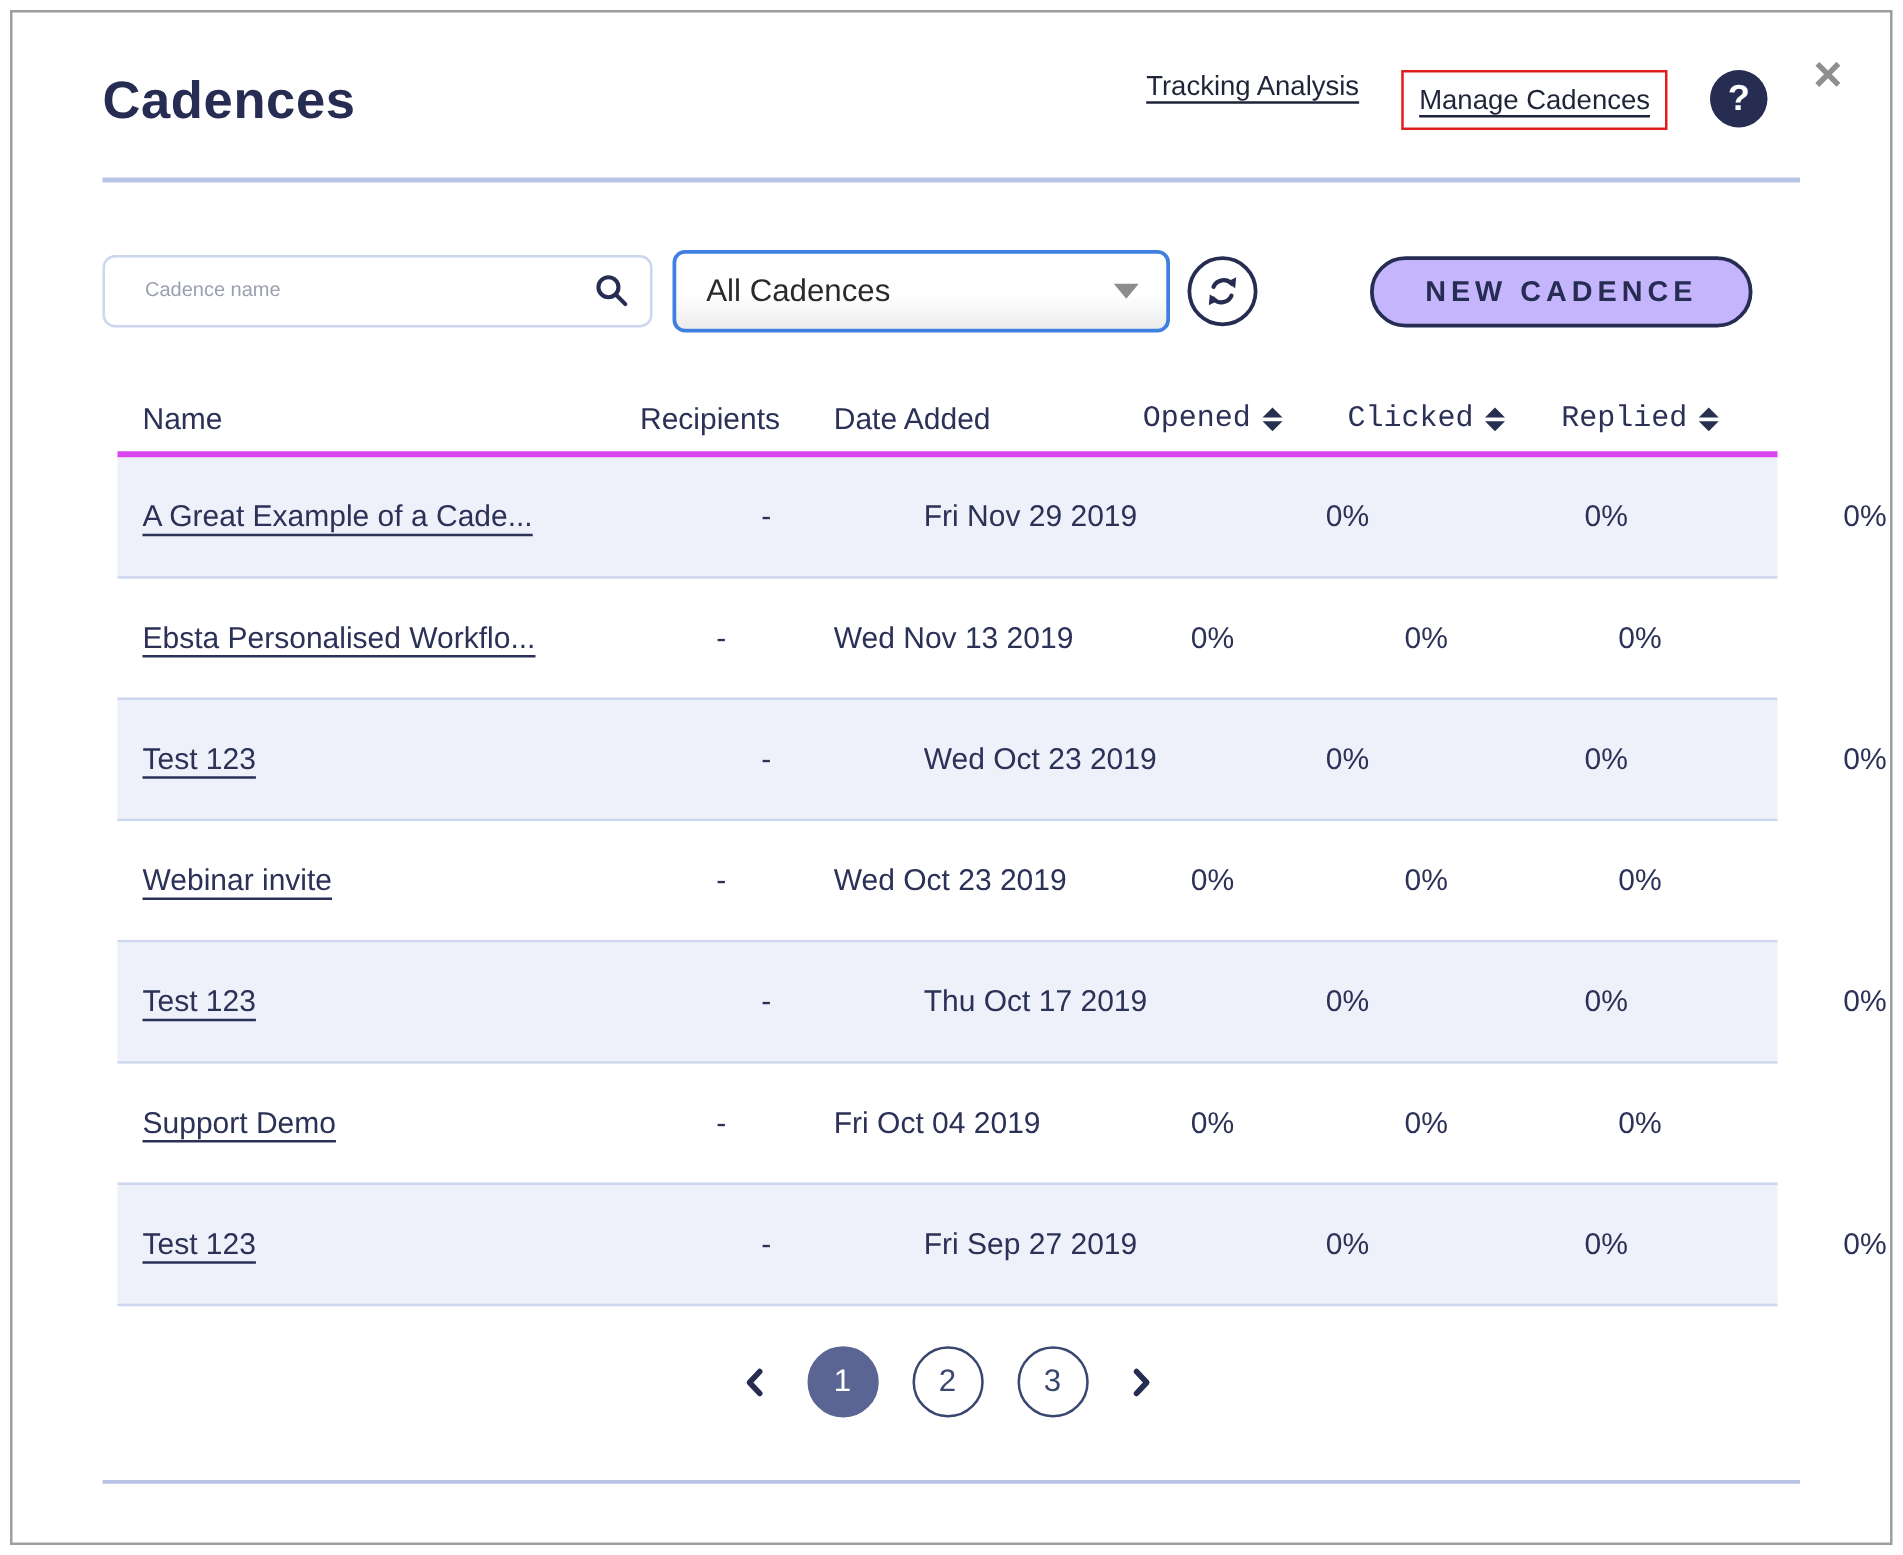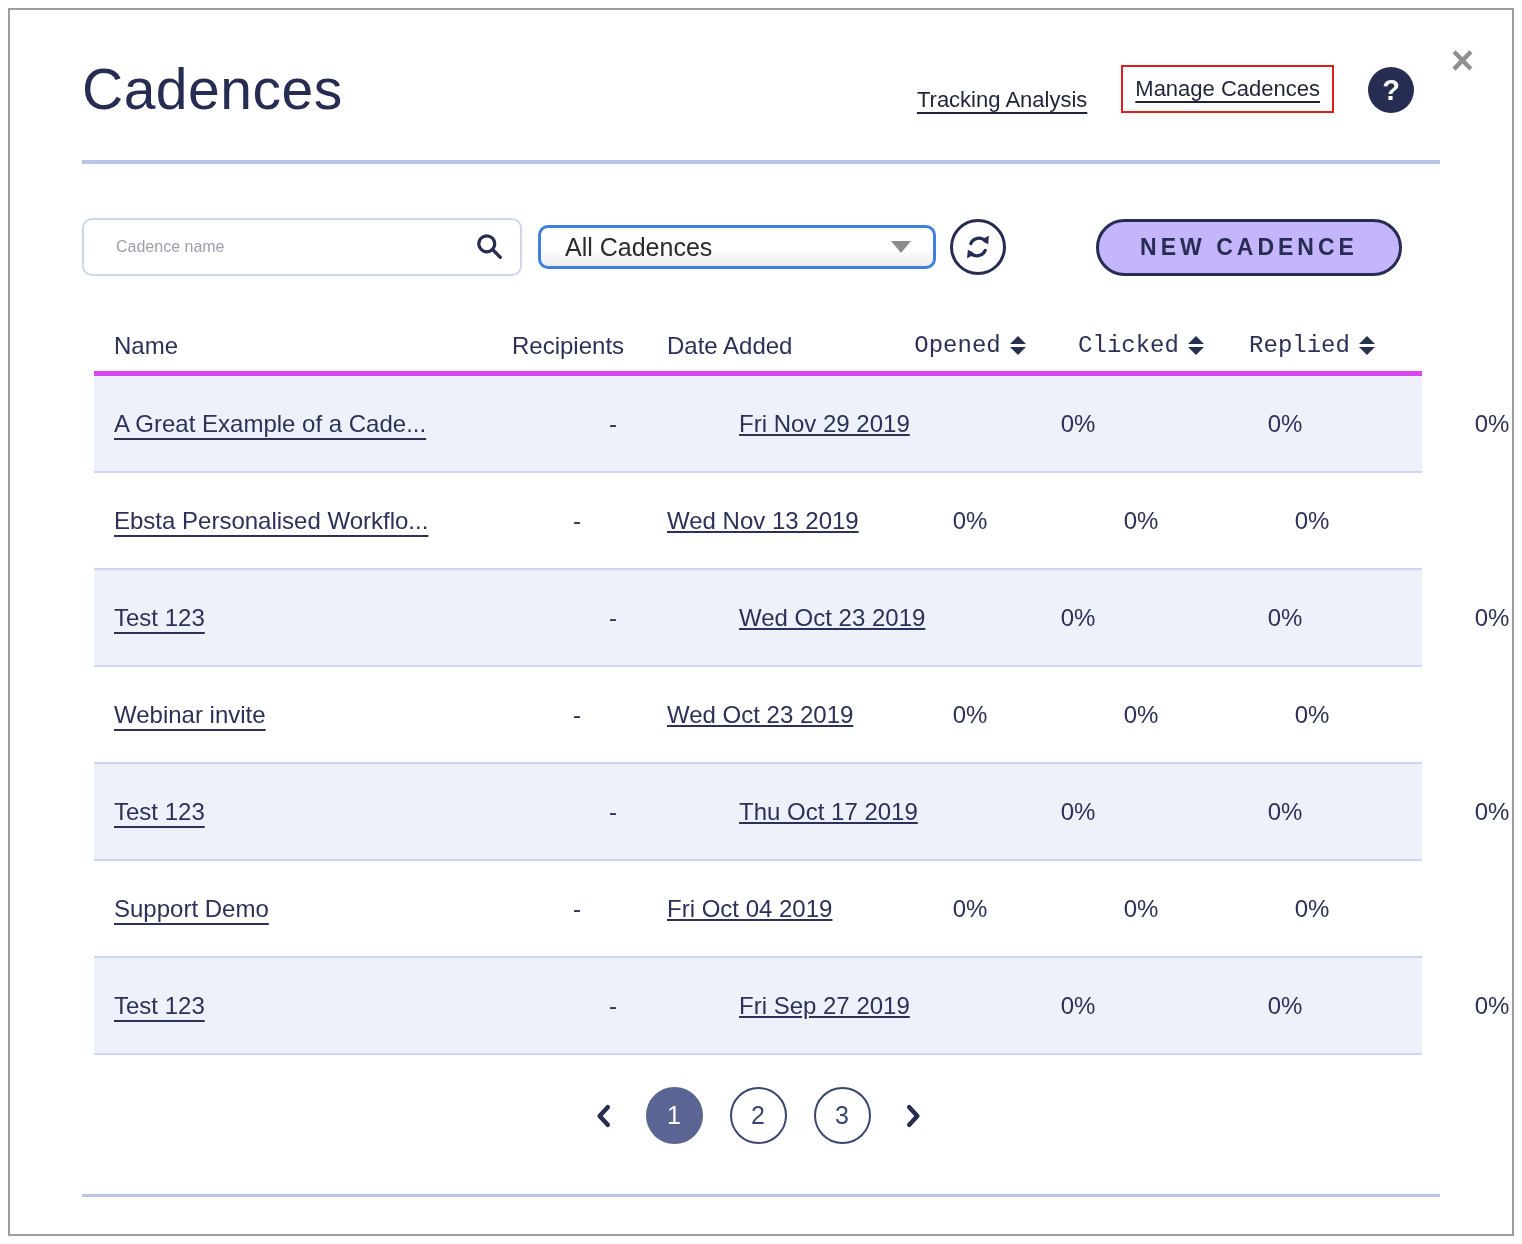--- a/index.html
+++ b/index.html
@@ -13,23 +13,23 @@
     padding: 0 72px;
     overflow: hidden;
   }
 
   
   .header-row {
     margin-top: 46px;
     display: flex; align-items: center; justify-content: space-between;
   }
   .page-title {
-    font-size: 57px; font-weight: 400; color: #262c52; letter-spacing: 0.5px;
-  }
-  .header-links { display: flex; align-items: flex-end; gap: 34px; margin-right: 26px; }
+    font-size: 42px; font-weight: 700; color: #262c52; letter-spacing: 0.5px;
+  }
+  .header-links { display: flex; align-items: flex-start; gap: 34px; margin-right: 26px; }
   .hlink {
     font-size: 22px; color: #1f2538; text-decoration: underline;
     text-underline-offset: 5px; cursor: pointer; white-space: nowrap;
   }
   .hlink-box {
     border: 2px solid #e01e1e; padding: 9px 12px;
   }
   .help-btn {
     width: 46px; height: 46px; border-radius: 50%;
     background: #262c52; color: #ffffff;
@@ -55,21 +55,21 @@
     border: 2px solid #ccd6ee; border-radius: 10px;
     font-size: 16px; color: #2b3157; padding: 0 60px 0 32px;
     font-family: inherit; outline: none; background: #ffffff;
   }
   .search-input::placeholder { color: #9aa0ae; }
   .search-icon {
     position: absolute; right: 18px; top: 13px; width: 30px; height: 30px; cursor: pointer;
   }
   .filter-select {
     margin-left: 16px;
-    width: 398px; height: 44px;
+    width: 398px; height: 66px;
     border: 3px solid #3f7fe0; border-radius: 10px;
     background: linear-gradient(#ffffff 55%, #ececec 100%);
     display: flex; align-items: center; justify-content: space-between;
     padding: 0 22px 0 24px; cursor: pointer;
   }
   .filter-select .value { font-size: 25px; color: #2a2a2a; }
   .caret-down {
     width: 0; height: 0;
     border-left: 10px solid transparent; border-right: 10px solid transparent;
     border-top: 12px solid #8c8c8c;
@@ -121,21 +121,21 @@
     border-bottom: 2px solid #ccd6ee;
     font-size: 24px; color: #2b3157;
     background: #ffffff;
   }
   .trow.alt { background: #eef1f9; gap: 36px; }
   .td.name { padding-left: 20px; }
   .td.name a {
     color: #2b3157; text-decoration: underline; text-underline-offset: 6px; cursor: pointer;
   }
   .td.rec { text-align: center; }
-  .td.date { padding-left: 25px; text-decoration: underline; }
+  .td.date { padding-left: 25px; }
   .td.pct { text-align: center; }
 
   
   .pagination {
     margin-top: 32px; width: 1328px; margin-left: 12px;
     display: flex; align-items: center; justify-content: center; gap: 27px;
   }
   .page-chevron { width: 30px; height: 30px; cursor: pointer; }
   .page-circle {
     width: 57px; height: 57px; border-radius: 50%;

